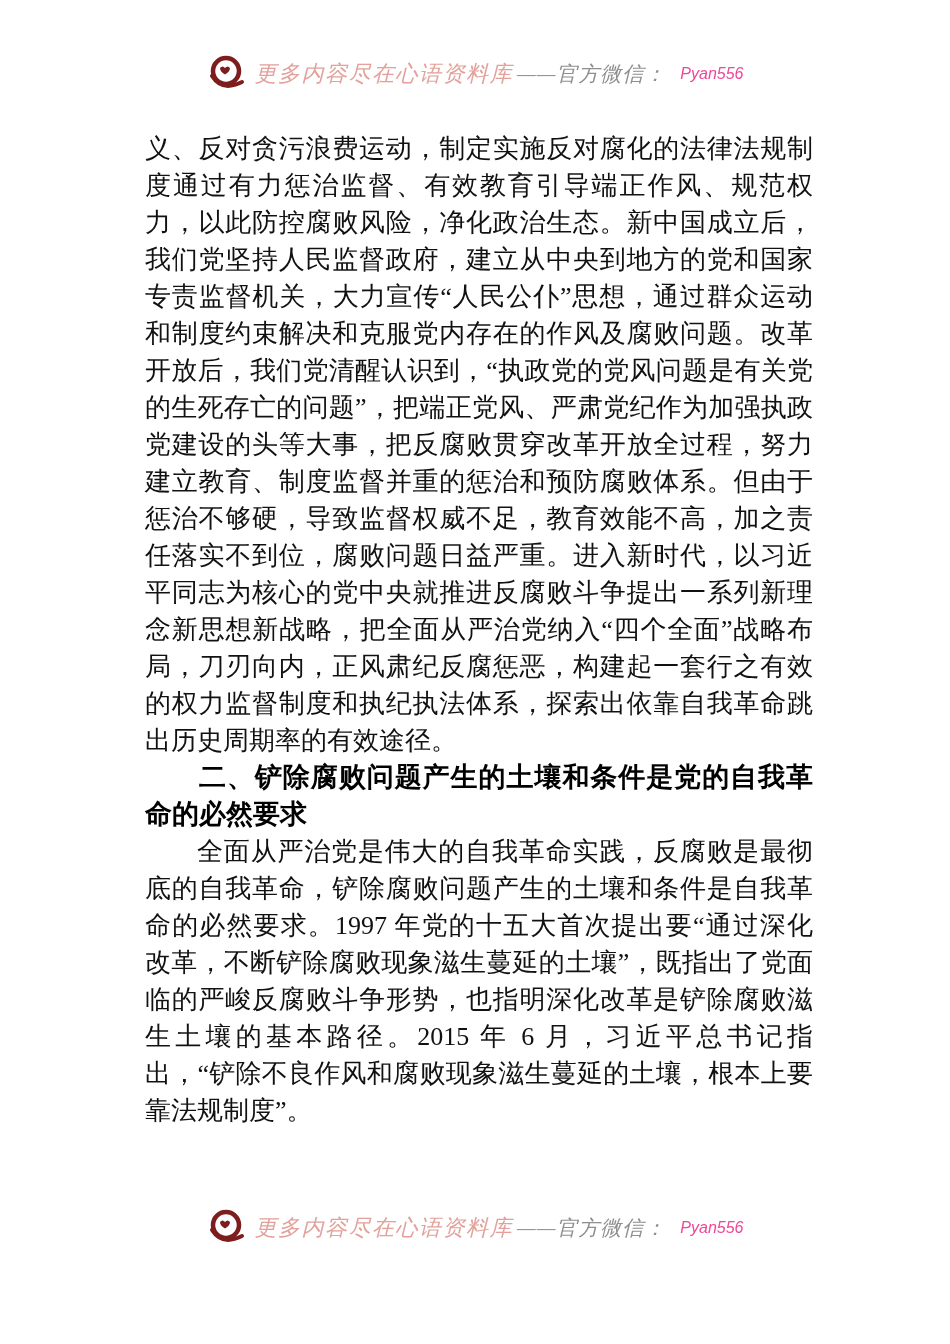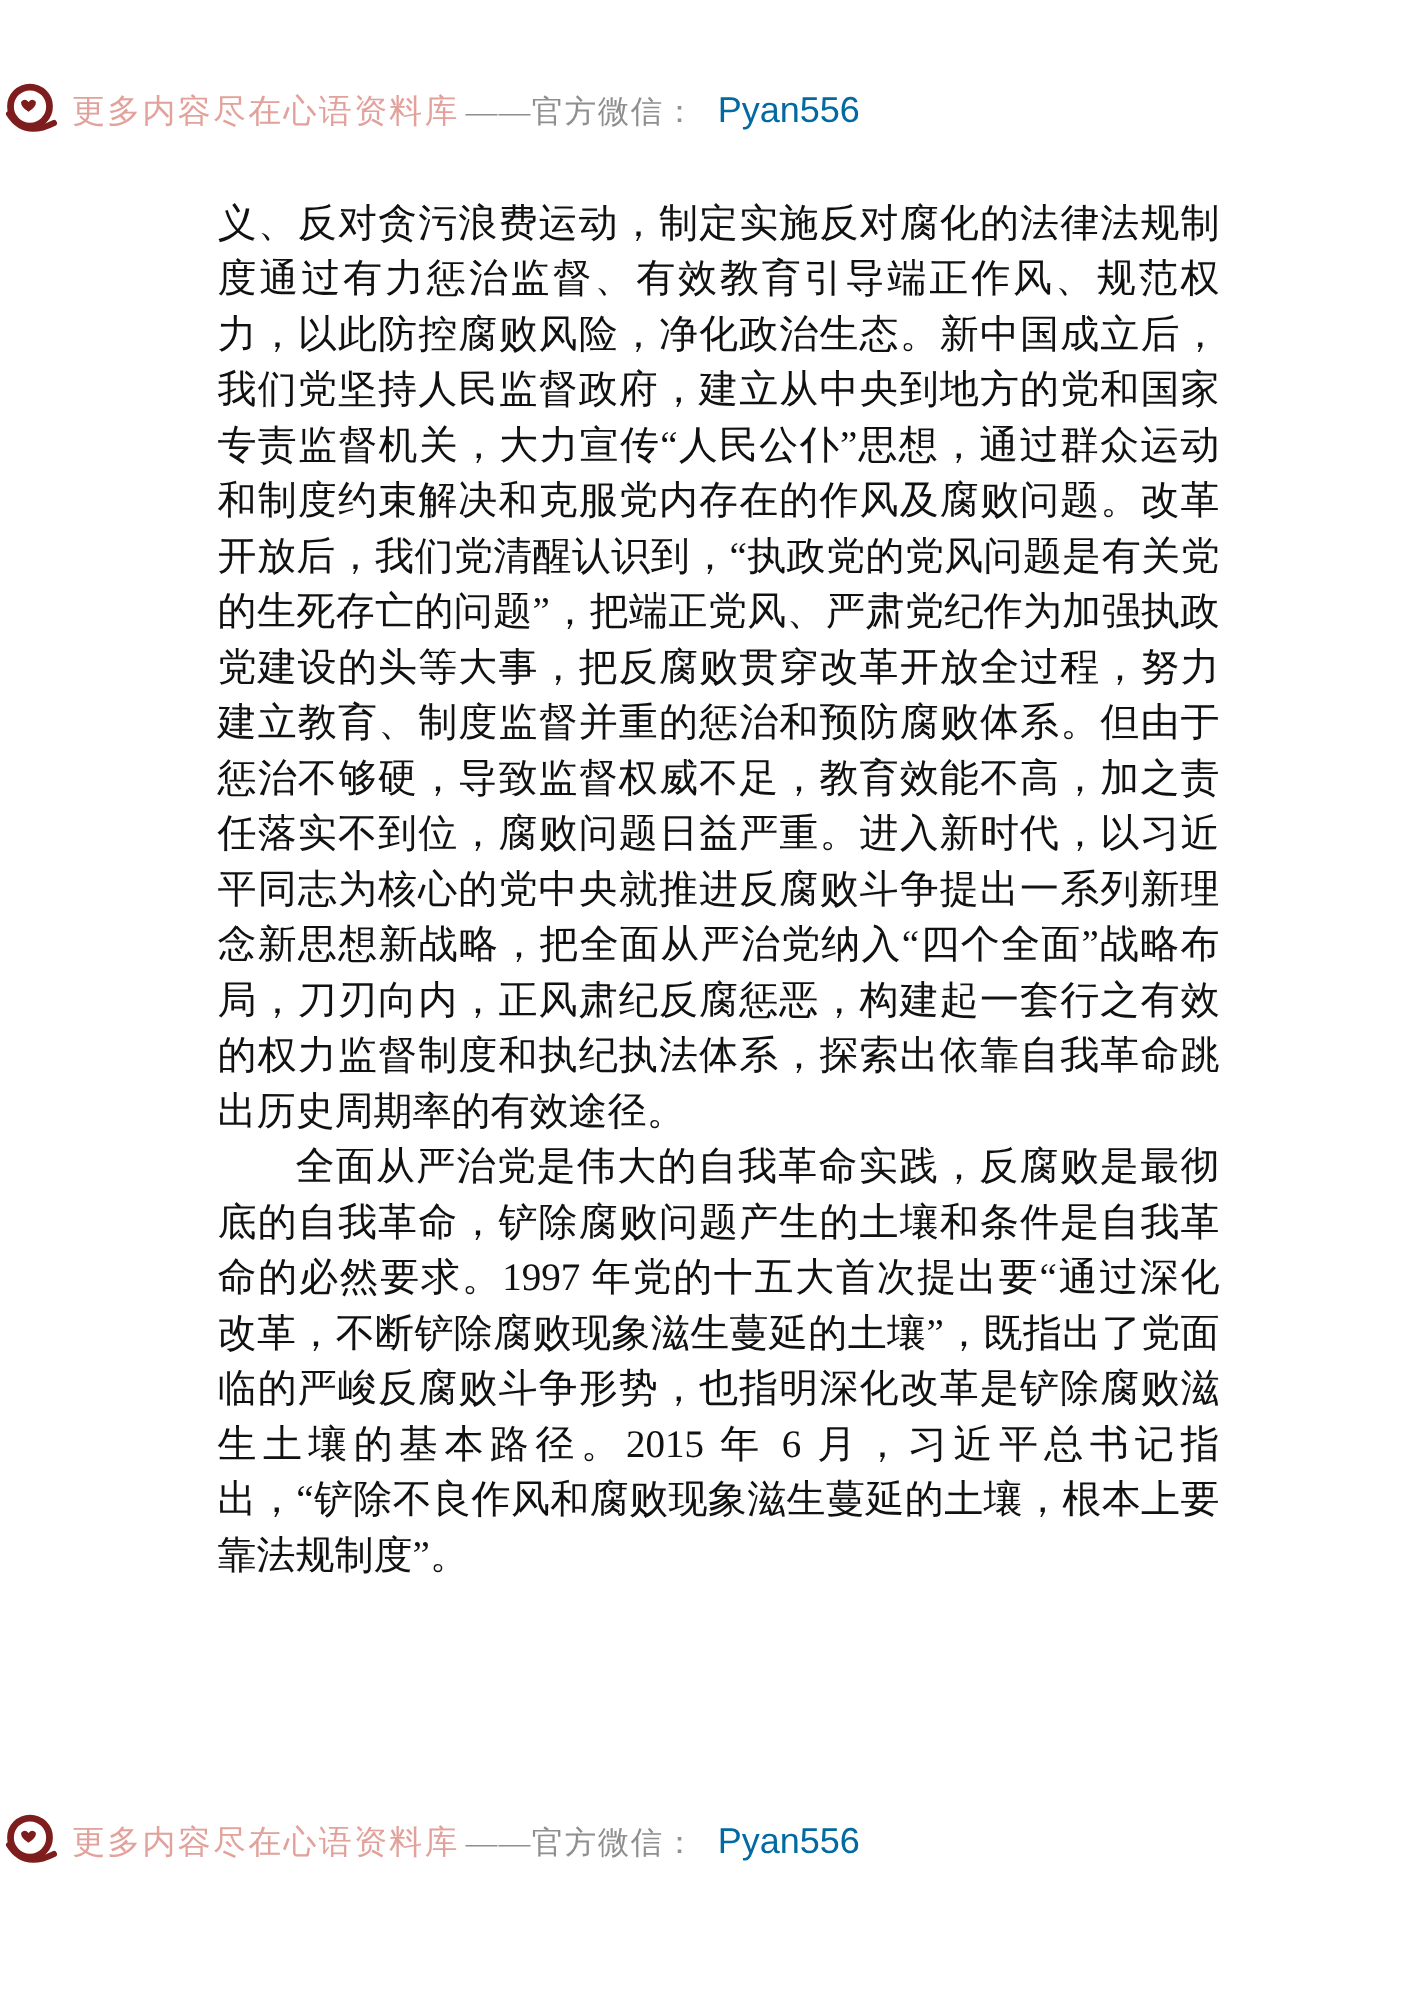--- a/index.html
+++ b/index.html
@@ -13,23 +13,24 @@
     font-family: "Liberation Serif", "DejaVu Serif", serif;
   }
 
   
   .watermark {
     position: absolute;
     left: 0;
     right: 0;
     display: flex;
     align-items: center;
-    justify-content: flex-start;
+    justify-content: center;
     white-space: nowrap;
     user-select: none;
+    font-style: italic;
   }
   .watermark.header { top: 48px; height: 52px; }
   .watermark.footer { top: 1204px; height: 48px; }
   .wm-logo {
     display: inline-flex;
     width: 40px;
     height: 44px;
     margin-right: 8px;
     flex: 0 0 auto;
   }
@@ -39,22 +40,22 @@
     letter-spacing: 1.5px;
     font-family: "Liberation Serif", "DejaVu Serif", serif;
   }
   .wm-gray {
     color: #8f8f8f;
     font-size: 21px;
     letter-spacing: 1px;
   }
   .wm-dash { margin-left: 4px; }
   .wm-account {
-    color: #0369a1;
-    font-size: 24px;
+    color: #ec4899;
+    font-size: 16px;
     margin-left: 14px;
     font-family: "Liberation Sans", "DejaVu Sans", sans-serif;
   }
 
   
   .doc-body {
     position: absolute;
     left: 145px;
     top: 130px;
     width: 668px;
@@ -91,20 +92,21 @@
       </svg>
     </span>
     <span class="wm-brand">更多内容尽在心语资料库</span>
     <span class="wm-gray wm-dash">——</span>
     <span class="wm-gray">官方微信：</span>
     <span class="wm-account">Pyan556</span>
   </div>
 
   <div class="doc-body">
     <p>义、反对贪污浪费运动，制定实施反对腐化的法律法规制度通过有力惩治监督、有效教育引导端正作风、规范权力，以此防控腐败风险，净化政治生态。新中国成立后，我们党坚持人民监督政府，建立从中央到地方的党和国家专责监督机关，大力宣传“人民公仆”思想，通过群众运动和制度约束解决和克服党内存在的作风及腐败问题。改革开放后，我们党清醒认识到，“执政党的党风问题是有关党的生死存亡的问题”，把端正党风、严肃党纪作为加强执政党建设的头等大事，把反腐败贯穿改革开放全过程，努力建立教育、制度监督并重的惩治和预防腐败体系。但由于惩治不够硬，导致监督权威不足，教育效能不高，加之责任落实不到位，腐败问题日益严重。进入新时代，以习近平同志为核心的党中央就推进反腐败斗争提出一系列新理念新思想新战略，把全面从严治党纳入“四个全面”战略布局，刀刃向内，正风肃纪反腐惩恶，构建起一套行之有效的权力监督制度和执纪执法体系，探索出依靠自我革命跳出历史周期率的有效途径。</p>
+    <h2 class="doc-heading">二、铲除腐败问题产生的土壤和条件是党的自我革命的必然要求</h2>
     <p class="para-indent">全面从严治党是伟大的自我革命实践，反腐败是最彻底的自我革命，铲除腐败问题产生的土壤和条件是自我革命的必然要求。1997 年党的十五大首次提出要“通过深化改革，不断铲除腐败现象滋生蔓延的土壤”，既指出了党面临的严峻反腐败斗争形势，也指明深化改革是铲除腐败滋生土壤的基本路径。2015 年 6 月，习近平总书记指出，“铲除不良作风和腐败现象滋生蔓延的土壤，根本上要靠法规制度”。</p>
   </div>
 
   <div class="watermark footer">
     <span class="wm-logo">
       <svg viewBox="0 0 40 44" width="40" height="44" aria-hidden="true">
         <circle cx="20" cy="19" r="13" fill="#ffffff" stroke="#7e1d1d" stroke-width="4.5"></circle>
         <path d="M6 24 Q16 40 36 30" fill="none" stroke="#7e1d1d" stroke-width="4" stroke-linecap="round"></path>
         <path d="M14 16 q2.5-3 5 0 q2.5-3 5 0 q0 3.5-5 6.5 q-5-3-5-6.5z" fill="#7e1d1d"></path>
       </svg>

